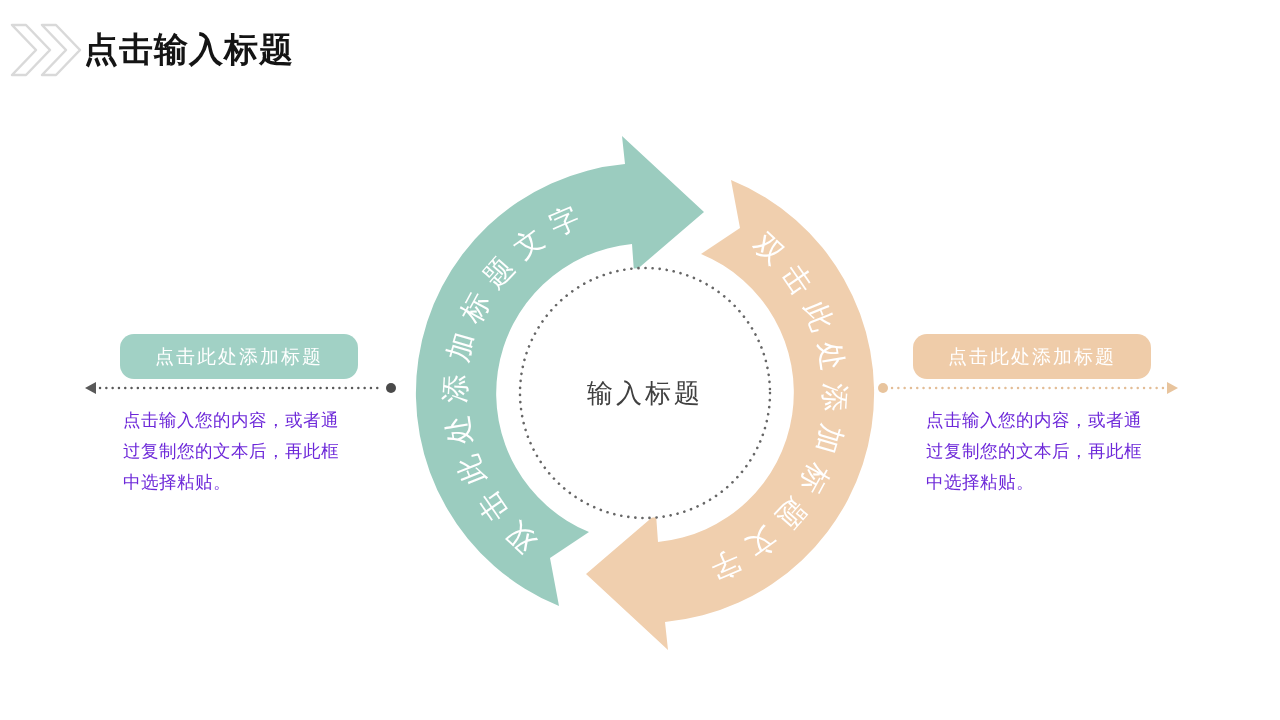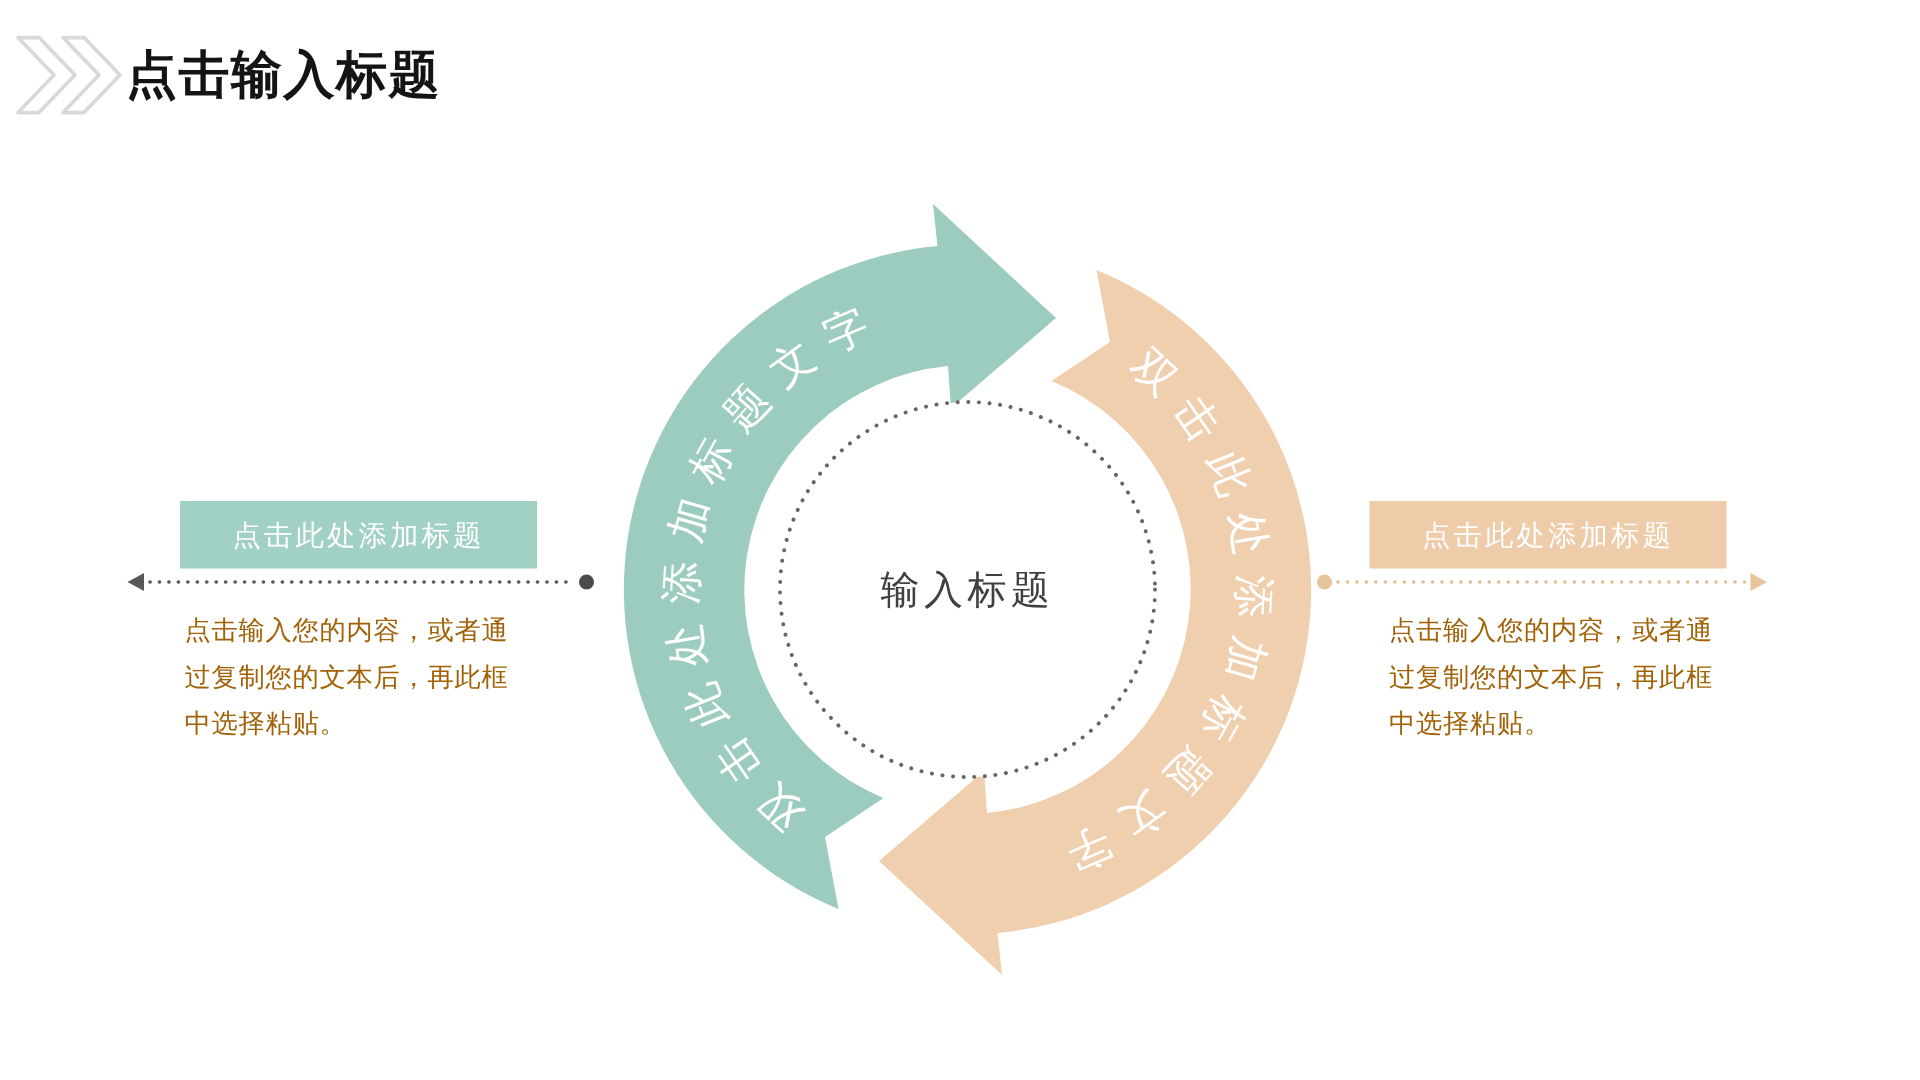--- a/index.html
+++ b/index.html
@@ -11,33 +11,33 @@
   .chevrons { width: 72px; height: 56px; }
   .page-title { font-size: 34px; font-weight: bold; color: #141414; letter-spacing: 1px; }
 
   
   .diagram-svg { position: absolute; left: 0; top: 0; width: 1280px; height: 720px; }
   .arc-label-text { font-size: 29px; fill: #ffffff; letter-spacing: 13px; font-family: "Liberation Sans", sans-serif; }
   .center-label-text { font-size: 26px; fill: #404040; letter-spacing: 3px; font-family: "Liberation Sans", sans-serif; }
 
   
   .panel-heading {
-    position: absolute; width: 238px; height: 45px; border-radius: 0;
+    position: absolute; width: 238px; height: 45px; border-radius: 14px;
     display: flex; align-items: center; justify-content: center;
     color: #ffffff; font-size: 19px; letter-spacing: 2px;
   }
   .heading-teal { left: 120px; top: 334px; background: #a1d1c5; }
   .heading-peach { left: 913px; top: 334px; background: #efcca9; }
 
   .connector { position: absolute; height: 16px; }
   .connector-left { left: 84px; top: 380px; width: 316px; }
   .connector-right { left: 877px; top: 380px; width: 302px; }
 
   .panel-body {
-    position: absolute; width: 226px; color: #a16207;
+    position: absolute; width: 226px; color: #6d28d9;
     font-size: 17.5px; line-height: 31px; letter-spacing: 0.5px;
   }
   .body-left { left: 123px; top: 405px; }
   .body-right { left: 926px; top: 405px; }
 </style>
 </head>
 <body>
 
 <div class="header">
   <svg class="chevrons" viewBox="0 0 72 56">

